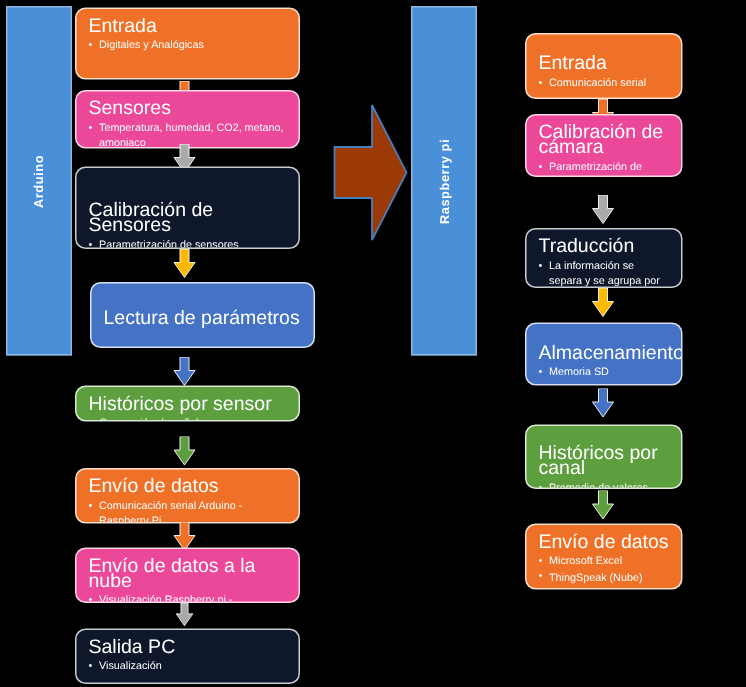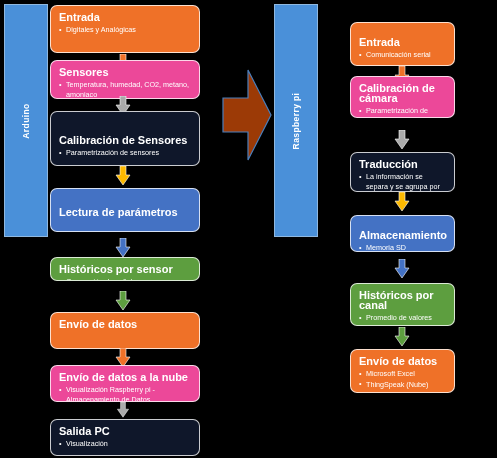--- a/index.html
+++ b/index.html
@@ -35,24 +35,24 @@
     position:absolute;
     box-sizing:border-box;
     border-radius:7px;
     border:1px solid rgba(255,255,255,.78);
     padding:6px 8px 5px 8px;
     overflow:hidden;
   }
   .node .title{
     display:block;
     color:#ffffff;
-    font-size:11px;
+    font-size:13px;
     line-height:10px;
     margin-bottom:3px;
-    font-weight:bold;
+    font-weight:normal;
   }
   .node ul{list-style:none;margin:0;padding:0;}
   .node li{
     color:#ffffff;
     font-size:7.2px;
     line-height:9.5px;
     padding-left:7px;
     position:relative;
     margin-bottom:1px;
   }
@@ -125,21 +125,21 @@
       <li>Parametrización de sensores</li>
     </ul>
   </div>
 
   <div class="arrow-down" style="left:113px;top:166px;">
     <svg viewBox="0 0 20 20">
         <polygon points="7,0 13,0 13,9 17,9 10,19 3,9 7,9" fill="#fcb900" stroke="#ffffff" stroke-width="0.6"></polygon>
       </svg>
   </div>
 
-  <div class="node c-blue" style="left:50px;top:188px;width:150px;height:44px;">
+  <div class="node c-blue" style="left:60px;top:188px;width:150px;height:44px;">
     <span class="title" style="margin-top:12px;">Lectura de parámetros</span>
   </div>
 
   <div class="arrow-down" style="left:113px;top:238px;">
     <svg viewBox="0 0 20 20">
         <polygon points="7,0 13,0 13,9 17,9 10,19 3,9 7,9" fill="#4472c4" stroke="#ffffff" stroke-width="0.6"></polygon>
       </svg>
   </div>
 
   <div class="node c-green" style="left:50px;top:257px;width:150px;height:24px;">
@@ -150,20 +150,23 @@
   </div>
 
   <div class="arrow-down" style="left:113px;top:291px;">
     <svg viewBox="0 0 20 20">
         <polygon points="7,0 13,0 13,9 17,9 10,19 3,9 7,9" fill="#5d9e3f" stroke="#ffffff" stroke-width="0.6"></polygon>
       </svg>
   </div>
 
   <div class="node c-orange" style="left:50px;top:312px;width:150px;height:37px;">
     <span class="title">Envío de datos</span>
+    <ul>
+      <li>Comunicación  serial Arduino - Raspberry Pi</li>
+    </ul>
   </div>
 
   <div class="arrow-down" style="left:113px;top:348px;">
     <svg viewBox="0 0 20 20">
         <polygon points="7,0 13,0 13,9 17,9 10,19 3,9 7,9" fill="#ef7128" stroke="#ffffff" stroke-width="0.6"></polygon>
       </svg>
   </div>
 
   <div class="node c-gray" style="left:50px;top:365px;width:150px;height:37px;">
     <span class="title">Envío de datos a la nube</span>
@@ -223,35 +226,35 @@
       <li>La información se separa y se agrupa por campos</li>
     </ul>
   </div>
 
   <div class="arrow-down" style="left:392px;top:192px;">
     <svg viewBox="0 0 20 20">
         <polygon points="7,0 13,0 13,9 17,9 10,19 3,9 7,9" fill="#fcb900" stroke="#ffffff" stroke-width="0.6"></polygon>
       </svg>
   </div>
 
-  <div class="node c-blue" style="left:350px;top:215px;width:105px;height:37px;">
+  <div class="node c-blue" style="left:350px;top:215px;width:105px;height:42px;">
     <span class="title" style="margin-top:8px;">Almacenamiento</span>
     <ul>
       <li>Memoria SD</li>
     </ul>
   </div>
 
   <div class="arrow-down" style="left:392px;top:259px;">
     <svg viewBox="0 0 20 20">
         <polygon points="7,0 13,0 13,9 17,9 10,19 3,9 7,9" fill="#4472c4" stroke="#ffffff" stroke-width="0.6"></polygon>
       </svg>
   </div>
 
   <div class="node c-green" style="left:350px;top:283px;width:105px;height:43px;">
-    <span class="title" style="">Históricos por canal</span>
+    <span class="title" style="margin-top:7px;">Históricos por canal</span>
     <ul>
       <li>Promedio de valores</li>
     </ul>
   </div>
 
   <div class="arrow-down" style="left:392px;top:327px;">
     <svg viewBox="0 0 20 20">
         <polygon points="7,0 13,0 13,9 17,9 10,19 3,9 7,9" fill="#5d9e3f" stroke="#ffffff" stroke-width="0.6"></polygon>
       </svg>
   </div>

